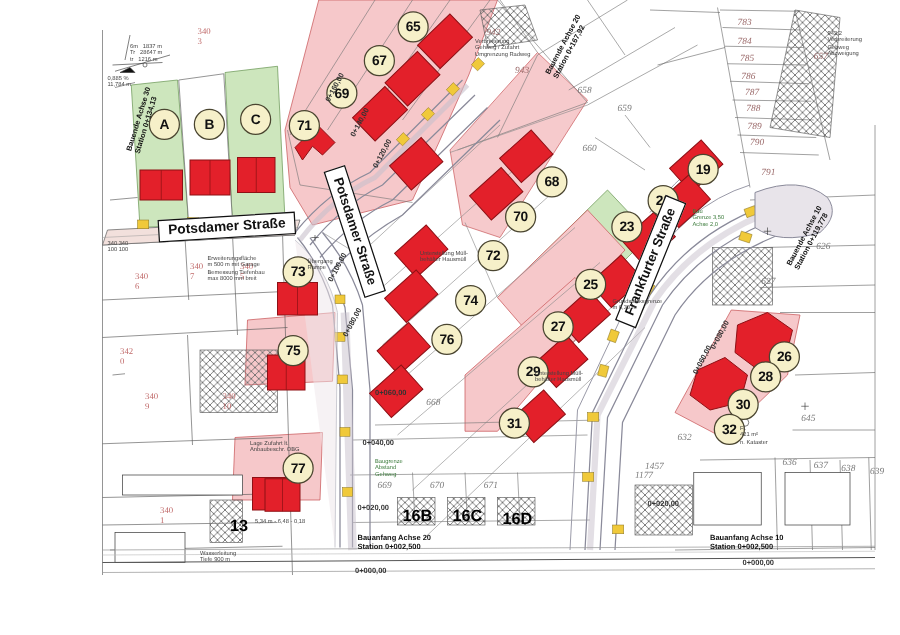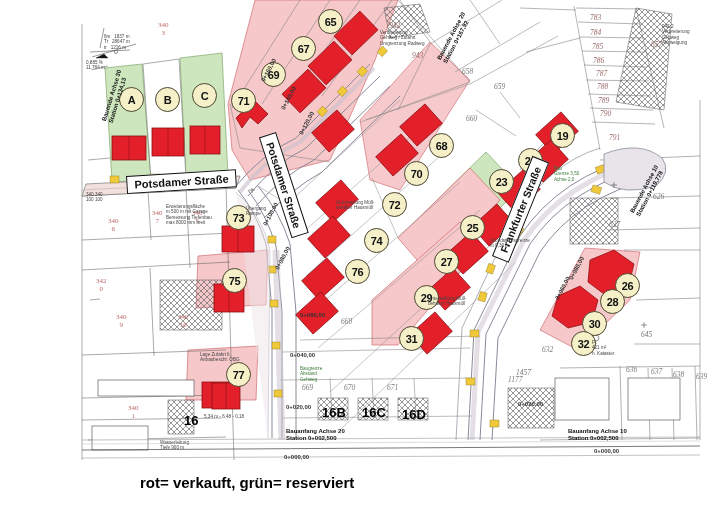--- a/index.html
+++ b/index.html
@@ -26,21 +26,21 @@
   .street.v{font-size:10.5px;}
 
   
   .lotid{position:absolute;color:#000;font-size:13px;font-weight:700;
          white-space:nowrap;}
 
   
   .cad{position:absolute;color:#9b6a6a;font-size:7.5px;white-space:nowrap;
        font-family:"Liberation Serif",serif;font-style:italic;}
   .cad.g{color:#7a7a7a;}
-  .cadr{position:absolute;color:#c06a6a;font-size:7px;text-align:center;
+  .cadr{position:absolute;color:#c06a6a;font-size:7px;
         line-height:7.5px;font-family:"Liberation Serif",serif;}
 
   
   .eng{position:absolute;color:#111;font-size:6px;font-weight:700;
        white-space:nowrap;line-height:7px;}
   .tiny{position:absolute;color:#444;font-size:4.6px;line-height:5.4px;
         white-space:nowrap;}
   .sta{position:absolute;color:#333;font-size:6px;white-space:nowrap;
        font-weight:600;}
 
@@ -348,21 +348,21 @@
     <div class="badge" style="left:399px;top:326px">31</div>
     <div class="badge" style="left:460px;top:215px">25</div>
     <div class="badge" style="left:489px;top:169px">23</div>
     <div class="badge" style="left:518px;top:148px">21</div>
     <div class="badge" style="left:550px;top:123px">19</div>
     <div class="badge" style="left:615px;top:273px">26</div>
     <div class="badge" style="left:600px;top:289px">28</div>
     <div class="badge" style="left:582px;top:311px">30</div>
     <div class="badge" style="left:571px;top:331px">32</div>
 
-    <div class="lotid" style="left:184px;top:413px">16</div>
+    <div class="lotid" style="left:184px;top:413px">13</div>
     <div class="lotid" style="left:322px;top:405px">16B</div>
     <div class="lotid" style="left:362px;top:405px">16C</div>
     <div class="lotid" style="left:402px;top:407px">16D</div>
 
     <div class="street" style="left:126px;top:176px;transform:rotate(-3.5deg);transform-origin:left top;">Potsdamer Straße</div>
     <div class="street v" style="left:276px;top:132px;transform:rotate(72deg);transform-origin:left top;">Potsdamer Straße</div>
     <div class="street v" style="left:492px;top:256px;transform:rotate(-68deg);transform-origin:left top;">Frankfurter Straße</div>
 
     <div class="cadr" style="left:158px;top:22px;">340<br>3</div>
     <div class="cadr" style="left:108px;top:218px;">340<br>6</div>
@@ -471,17 +471,14 @@
       340 340<br>100 100
     </div>
     <div class="tiny" style="left:160px;top:440px;">
       Wasserleitung<br>Tiefe 900 m
     </div>
     <div class="tiny" style="left:246px;top:206px;">
       Übergang<br>Rampe
     </div>
   </div>
 
-  <div id="caption">
-    <span>rot= verkauft, grün= reserviert</span>
-  </div>
 
 </div>
 
 </body></html>

